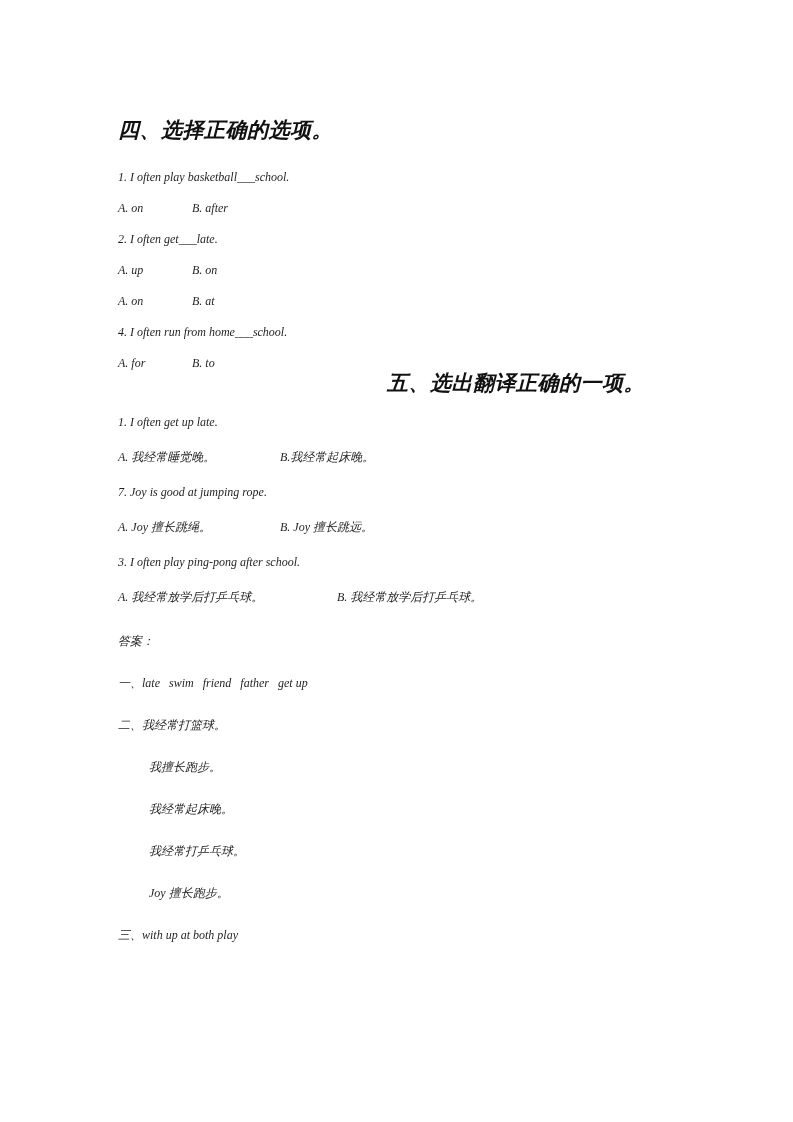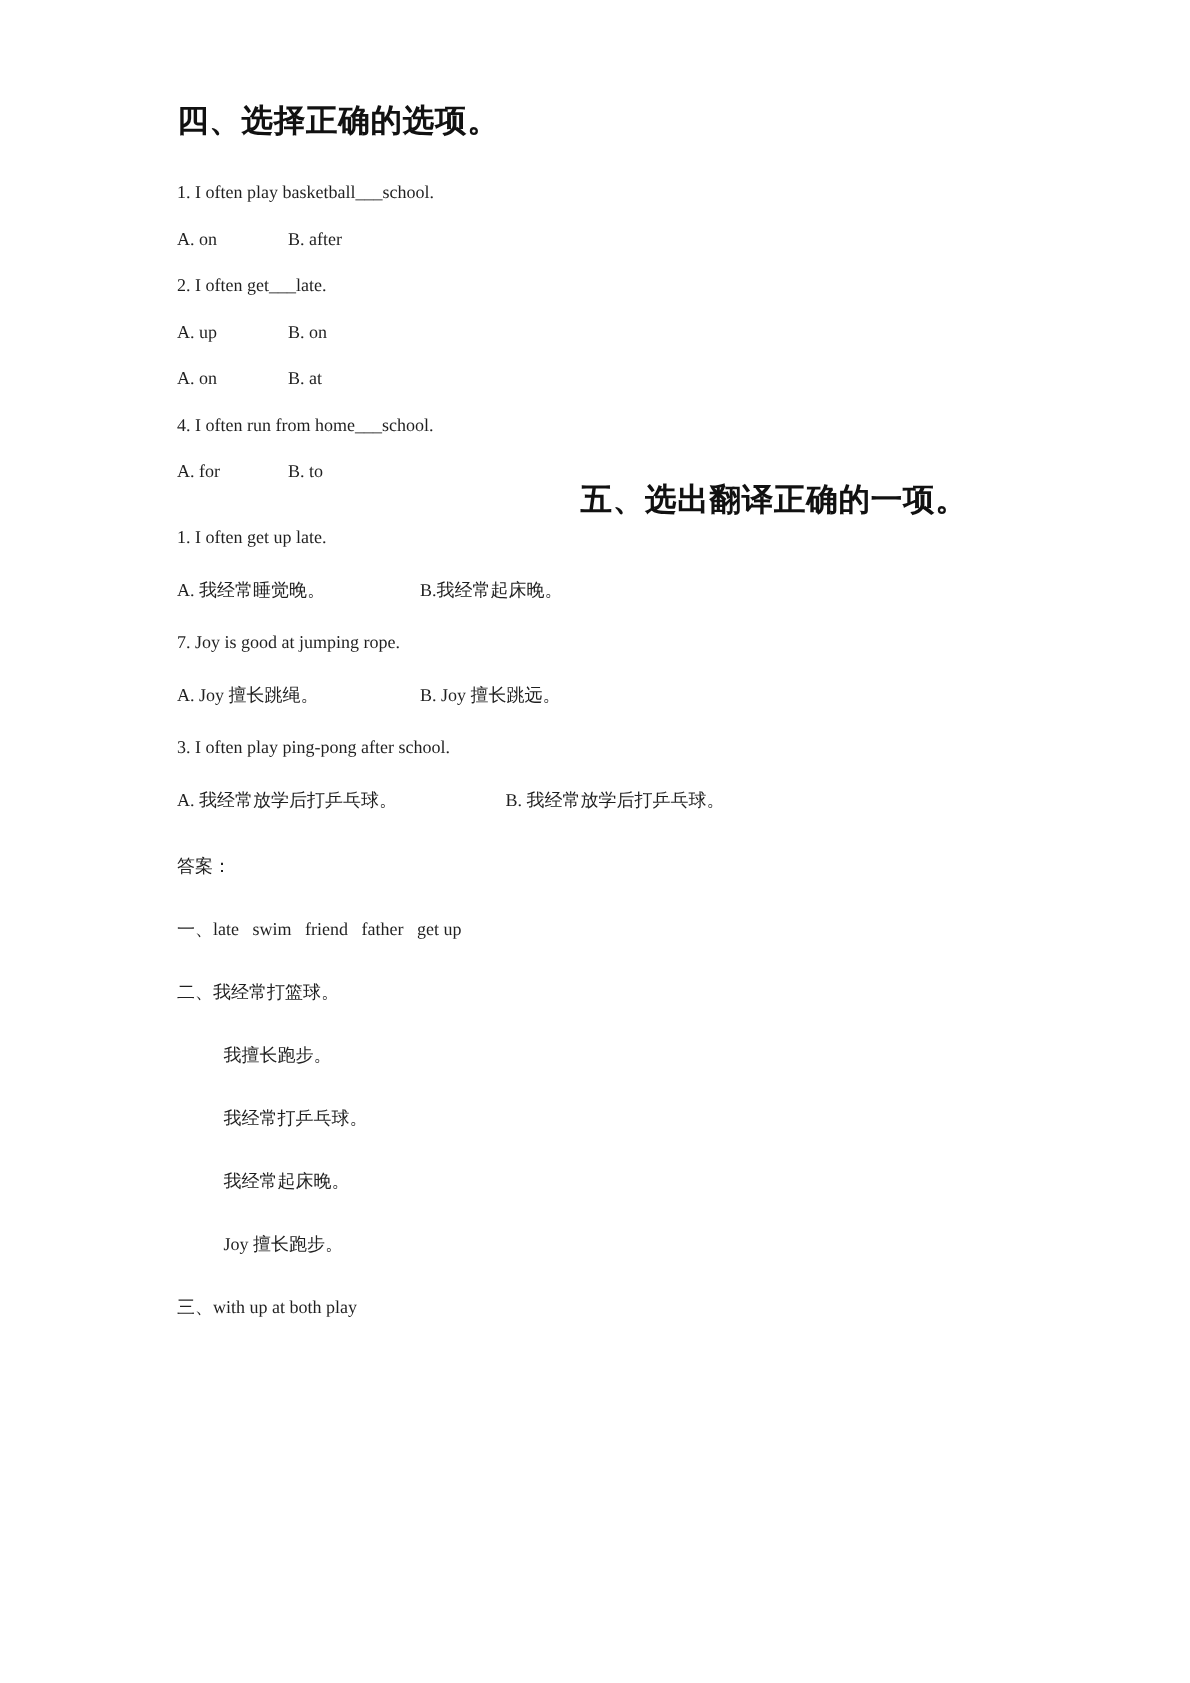--- a/index.html
+++ b/index.html
@@ -8,21 +8,22 @@
     height: 1122px;
     background: #ffffff;
     font-family: "Liberation Serif", "DejaVu Serif", serif;
     color: #1f1f1f;
     overflow: hidden;
   }
   .page {
     box-sizing: border-box;
     width: 705px;
     height: 1122px;
-    padding: 70px 60px 0 118px;
+    padding: 119px 60px 0 118px;
+    font-style: italic;
   }
   .sec-heading {
     margin: 0;
     font-family: "Liberation Sans", "DejaVu Sans", sans-serif;
     font-weight: 700;
     font-size: 21px;
     line-height: 22px;
     letter-spacing: 0.5px;
     color: #111111;
     white-space: pre;
@@ -32,21 +33,21 @@
     font-size: 12px;
     line-height: 16px;
     white-space: pre;
   }
   
   .s4 .line { margin-top: 15px; }
   .s4 .line.first { margin-top: 28px; }
   
   .s5 .sec-heading { margin-top: 1px; text-align: right; }
   .s5 .line { margin-top: 19px; }
-  .s5 .line.first { margin-top: 5px; }
+  .s5 .line.first { margin-top: 20px; }
   
   .ansec .line { margin-top: 26px; }
   .ansec .line.ans-label { margin-top: 28px; }
   .ansec .line.sub { margin-left: 31px; }
   .opt { display: inline; }
   .opt-a { display: inline-block; }
   .w74  { width: 74px; }
   .w162 { width: 162px; }
   .w219 { width: 219px; }
 </style>
@@ -83,20 +84,20 @@
     <p class="line"><span class="opt opt-a w219">A. 我经常放学后打乒乓球。</span><span class="opt">B. 我经常放学后打乒乓球。</span></p>
   </section>
 
   <section class="ansec">
     <p class="line ans-label">答案：</p>
 
     <p class="line"><span>一、</span><span>late   swim   friend   father   get up</span></p>
 
     <p class="line"><span>二、</span><span>我经常打篮球。</span></p>
     <p class="line sub">我擅长跑步。</p>
+    <p class="line sub">我经常起床晚。</p>
     <p class="line sub">我经常打乒乓球。</p>
-    <p class="line sub">我经常起床晚。</p>
     <p class="line sub">Joy 擅长跑步。</p>
 
     <p class="line"><span>三、</span><span>with up at both play</span></p>
   </section>
 
 </div>
 
 </body></html>

